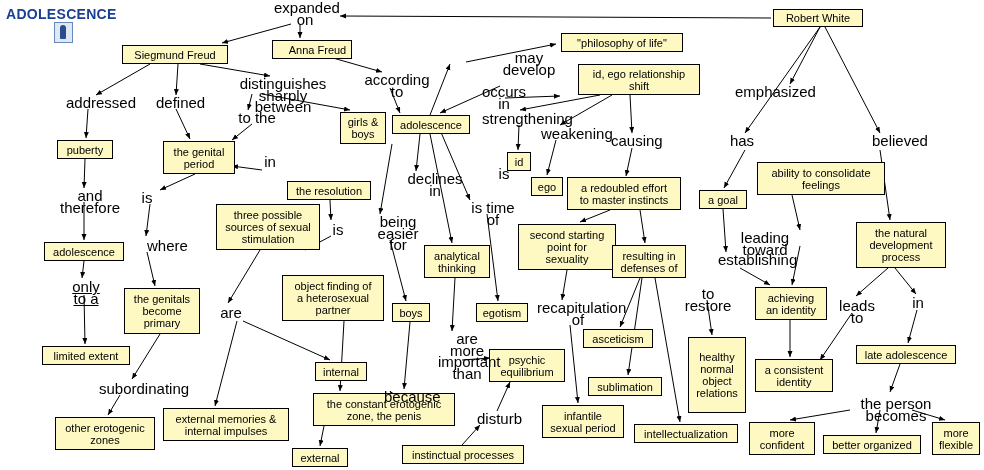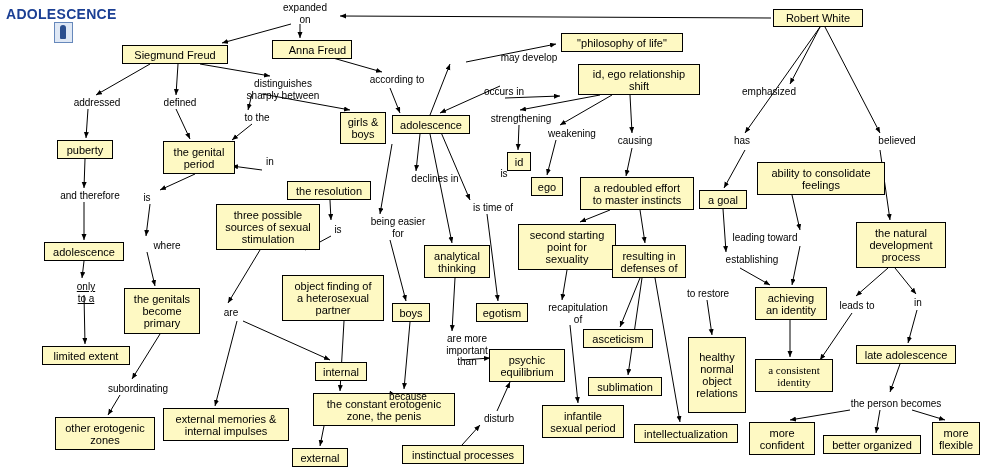--- a/index.html
+++ b/index.html
@@ -35,21 +35,21 @@
     text-align: center;
     display: flex;
     align-items: center;
     justify-content: center;
     padding: 1px 3px;
     white-space: pre-line;
   }
   .link {
     position: absolute;
     color: #000000;
-    font-size: 10px;
+    font-size: 15px;
     line-height: 11.5px;
     text-align: center;
     white-space: pre-line;
     background: transparent;
   }
   #title {
     position: absolute;
     left: 6px;
     top: 6px;
     font-size: 14px;
@@ -183,21 +183,21 @@
       <div class="node" style="left: 578px; top: 64px; width: 122px; height: 31px;">id, ego relationship
 shift</div>
       <div class="node" style="left: 392px; top: 115px; width: 78px; height: 19px;">adolescence</div>
       <div class="node" style="left: 340px; top: 112px; width: 46px; height: 32px;">girls &amp;
 boys</div>
       <div class="node" style="left: 57px; top: 140px; width: 56px; height: 19px;">puberty</div>
       <div class="node" style="left: 163px; top: 141px; width: 72px; height: 33px;">the genital
 period</div>
       <div class="node" style="left: 507px; top: 152px; width: 24px; height: 19px;">id</div>
       <div class="node" style="left: 531px; top: 177px; width: 32px; height: 19px;">ego</div>
-      <div class="node" style="left: 567px; top: 177px; width: 114px; height: 33px; margin-left: 13px;">a redoubled effort
+      <div class="node" style="left: 567px; top: 177px; width: 114px; height: 33px;">a redoubled effort
 to master instincts</div>
       <div class="node" style="left: 699px; top: 190px; width: 48px; height: 19px;">a goal</div>
       <div class="node" style="left: 757px; top: 162px; width: 128px; height: 33px;">ability to consolidate
 feelings</div>
       <div class="node" style="left: 856px; top: 222px; width: 90px; height: 46px;">the natural
 development
 process</div>
       <div class="node" style="left: 287px; top: 181px; width: 84px; height: 19px;">the resolution</div>
       <div class="node" style="left: 216px; top: 204px; width: 104px; height: 46px;">three possible
 sources of sexual
@@ -221,21 +221,21 @@
 partner</div>
       <div class="node" style="left: 42px; top: 346px; width: 88px; height: 19px;">limited extent</div>
       <div class="node" style="left: 392px; top: 303px; width: 38px; height: 19px;">boys</div>
       <div class="node" style="left: 476px; top: 303px; width: 52px; height: 19px;">egotism</div>
       <div class="node" style="left: 583px; top: 329px; width: 70px; height: 19px;">asceticism</div>
       <div class="node" style="left: 588px; top: 377px; width: 74px; height: 19px;">sublimation</div>
       <div class="node" style="left: 688px; top: 337px; width: 58px; height: 76px;">healthy
 normal
 object
 relations</div>
-      <div class="node" style="left: 755px; top: 359px; width: 78px; height: 33px; font-family: Liberation Serif, serif;">a consistent
+      <div class="node" style="left: 755px; top: 359px; width: 78px; height: 33px;">a consistent
 identity</div>
       <div class="node" style="left: 489px; top: 349px; width: 76px; height: 33px;">psychic
 equilibrium</div>
       <div class="node" style="left: 315px; top: 362px; width: 52px; height: 19px;">internal</div>
       <div class="node" style="left: 542px; top: 405px; width: 82px; height: 33px;">infantile
 sexual period</div>
       <div class="node" style="left: 634px; top: 424px; width: 104px; height: 19px;">intellectualization</div>
       <div class="node" style="left: 163px; top: 408px; width: 126px; height: 33px;">external memories &amp;
 internal impulses</div>
       <div class="node" style="left: 313px; top: 393px; width: 142px; height: 33px;">the constant erotogenic

